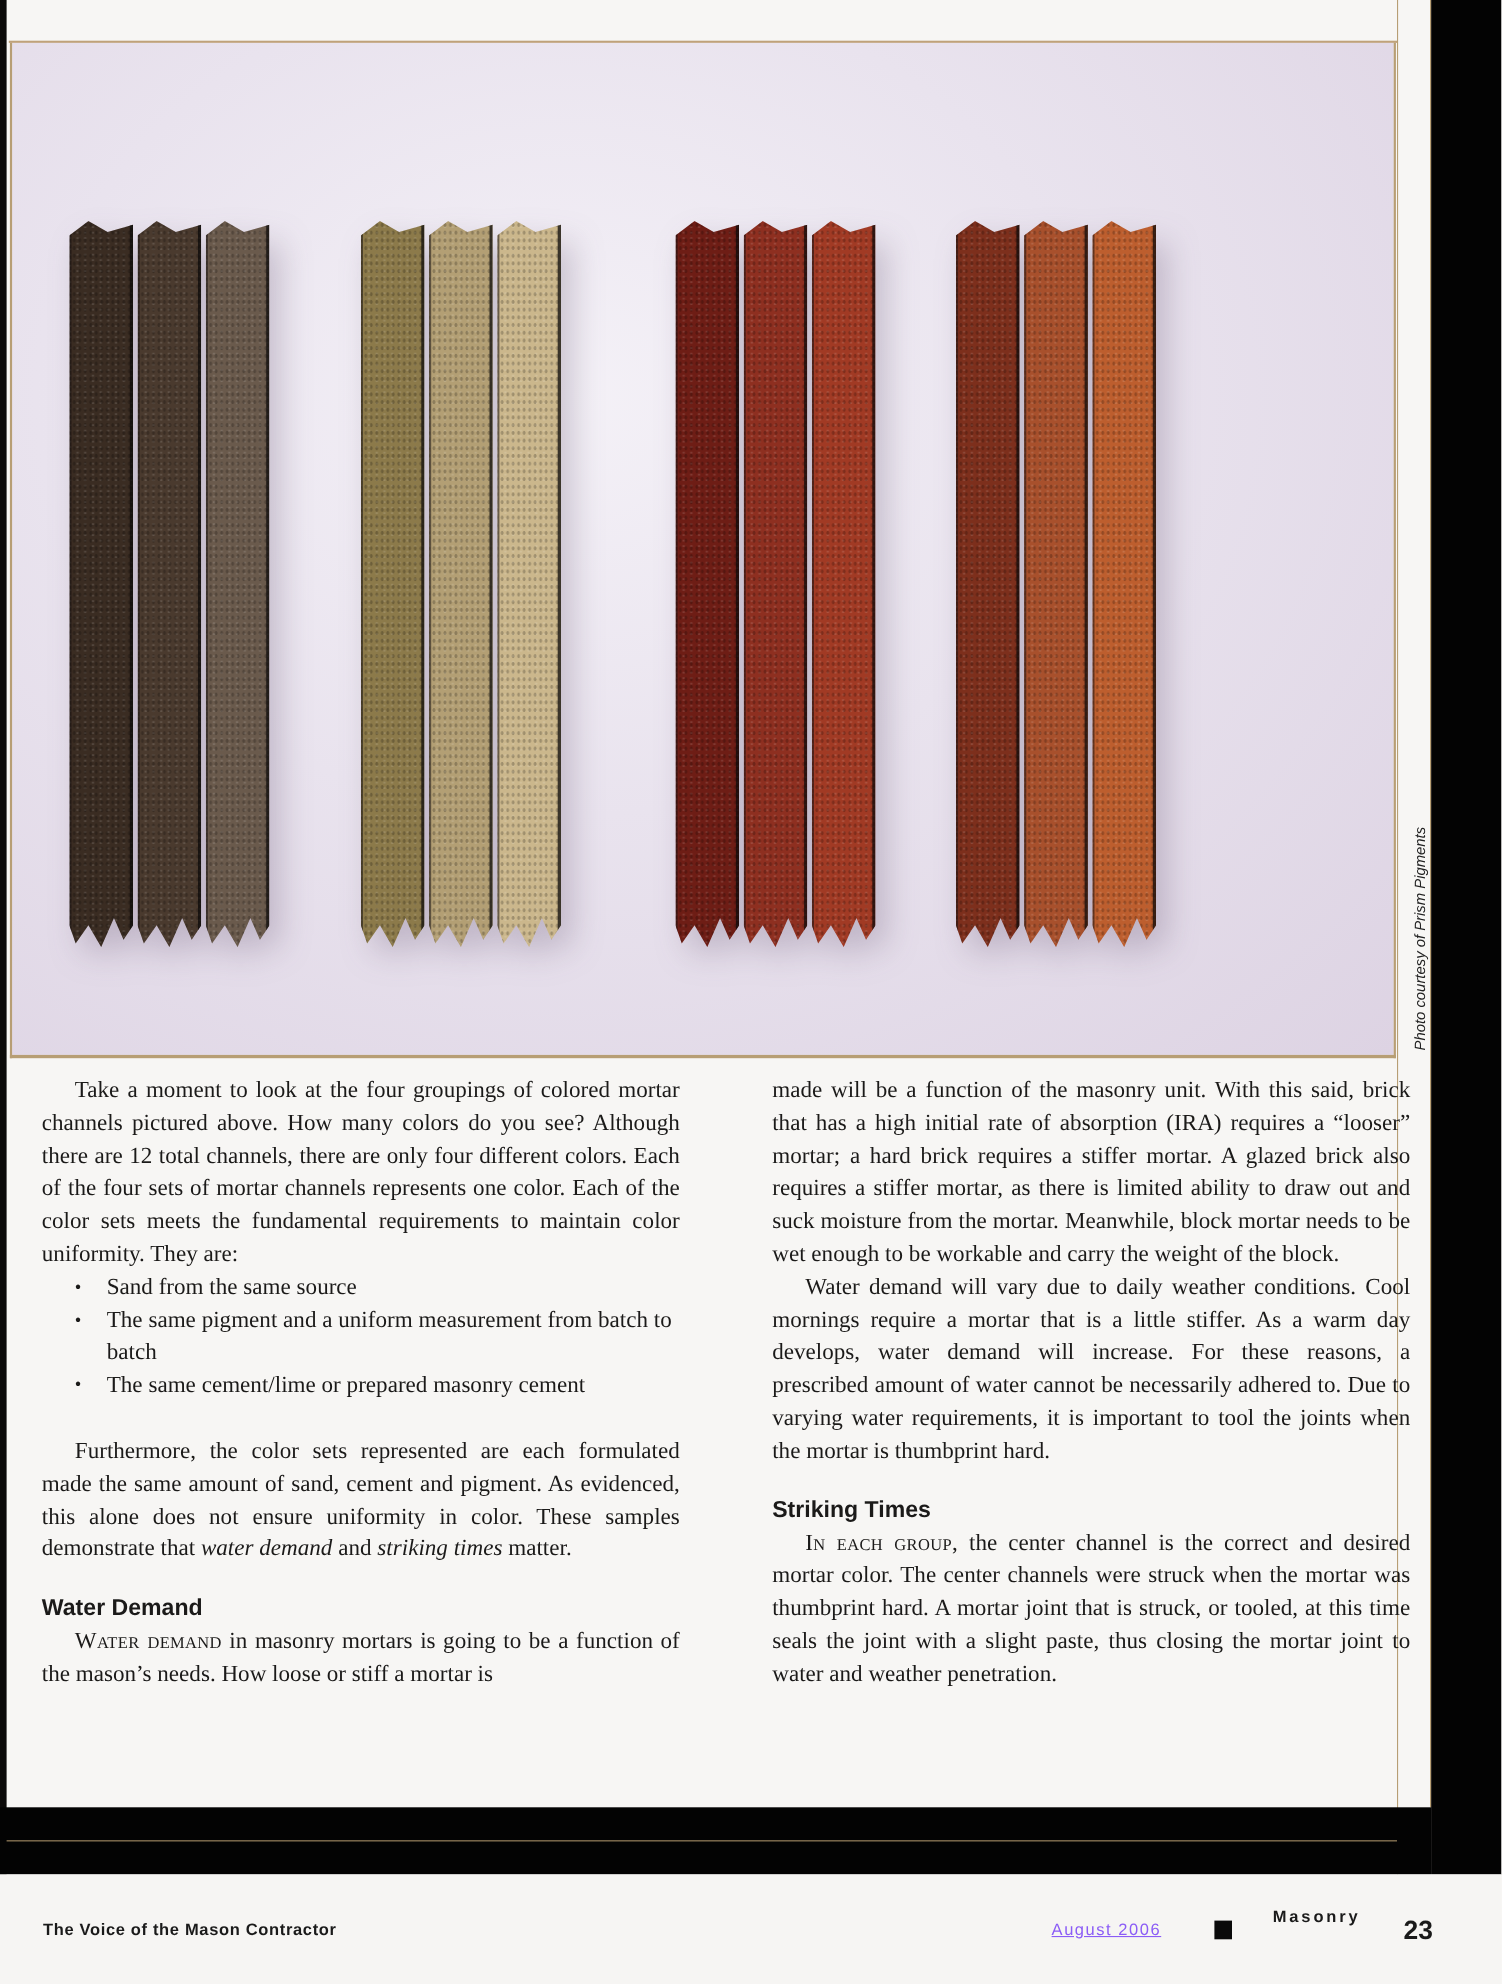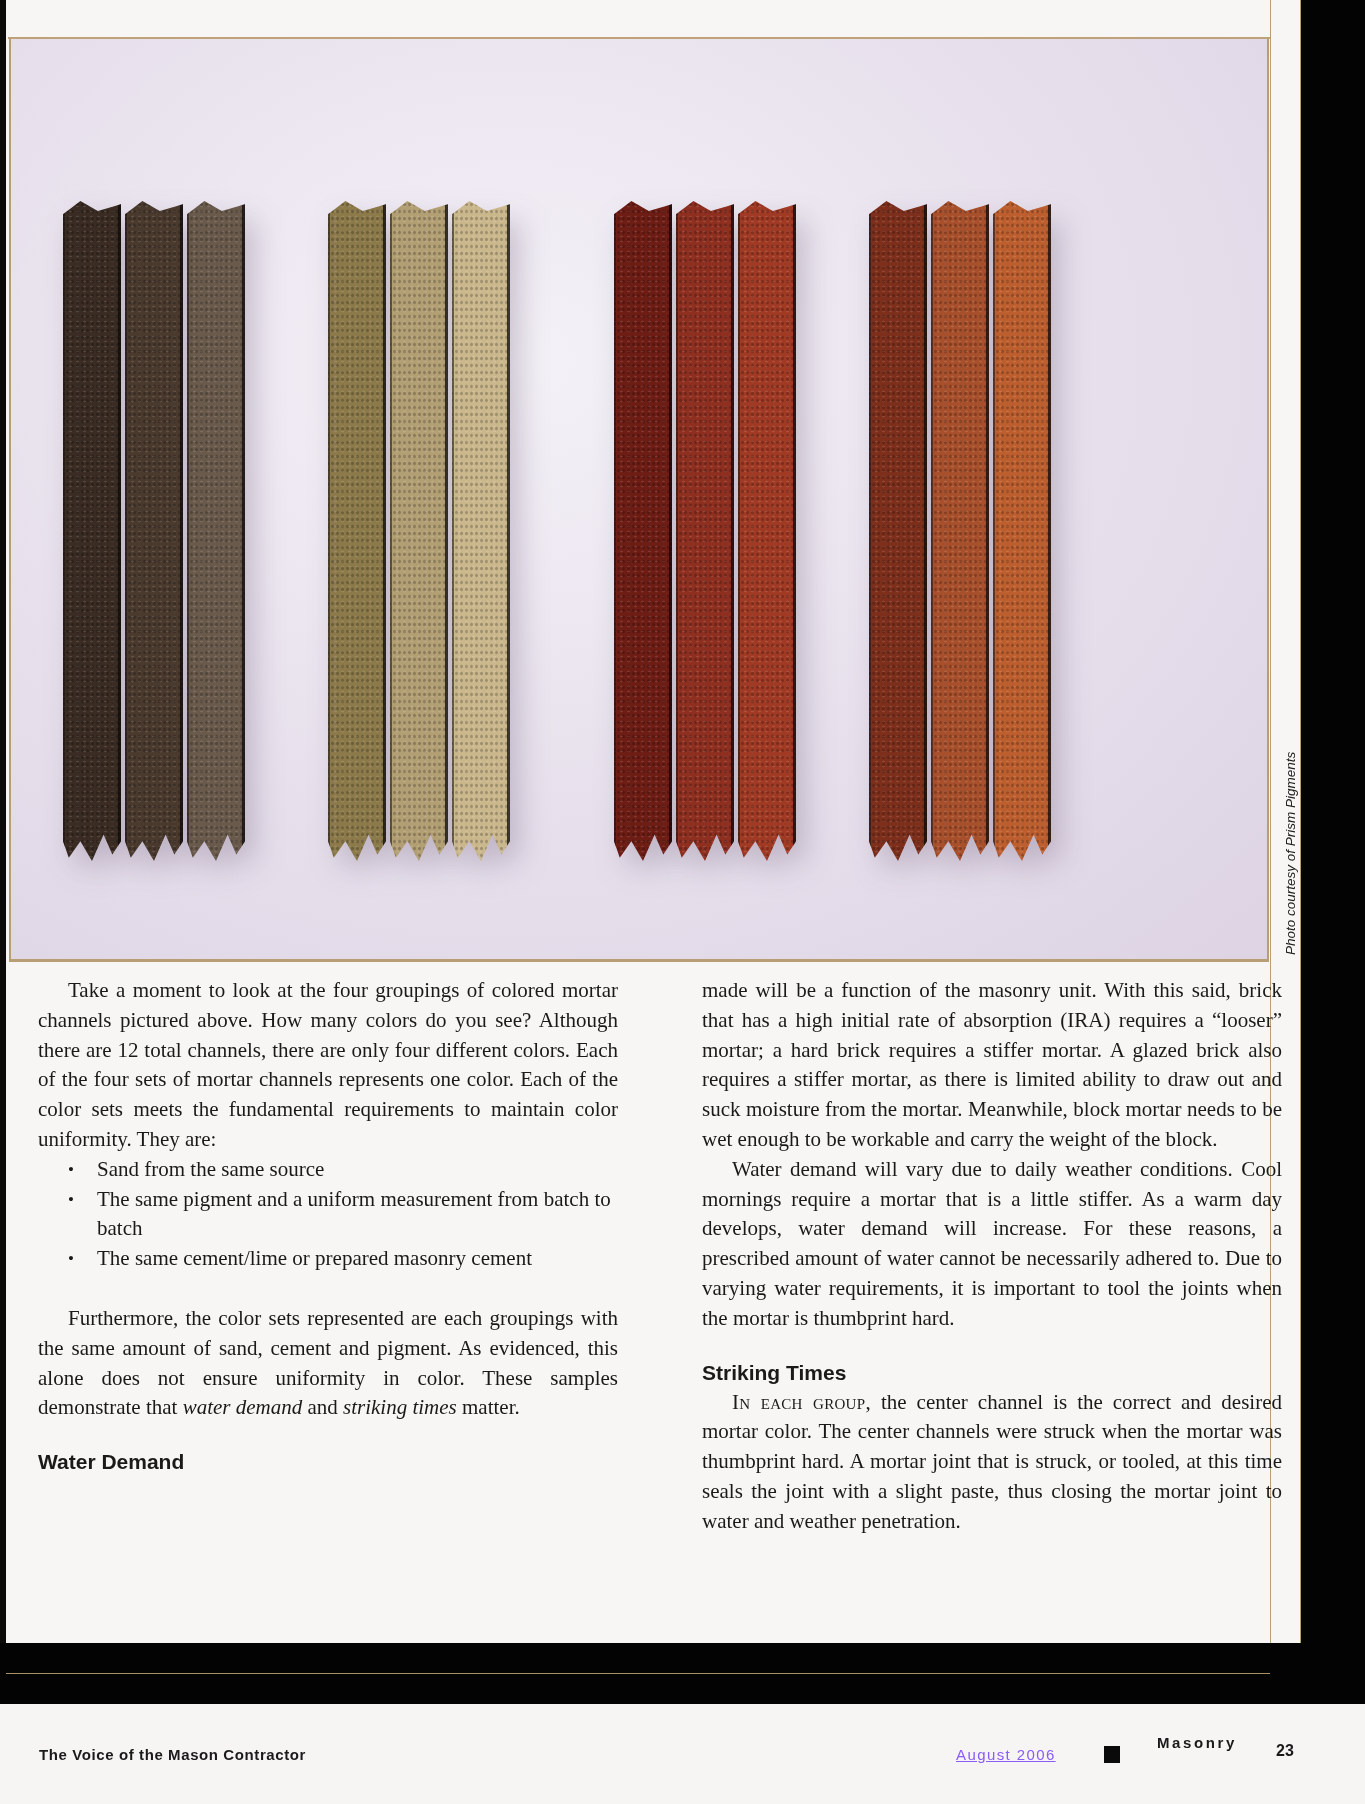--- a/index.html
+++ b/index.html
@@ -57,21 +57,21 @@
   .black-band { position:absolute; left:0; top:1643px; width:1301px; height:61px; background:#030303; }
   .band-line { position:absolute; left:6px; top:1673px; width:1264px; height:1px; background:#a89168; }
   .footer {
     position:absolute; left:0; top:1704px; width:1365px; height:100px; background:#f6f5f3;
     font-family:"Liberation Sans", "DejaVu Sans", sans-serif;
   }
   .f-left { position:absolute; left:39px; top:42px; font-size:15px; font-weight:bold; letter-spacing:0.6px; color:#1a1a1a; }
   .f-date { position:absolute; left:956px; top:42px; font-size:15px; letter-spacing:1.4px; color:#8b5cf6;text-decoration:underline; }
   .f-square { position:absolute; left:1104px; top:42px; width:16px; height:17px; background:#0a0a0a; }
   .f-mag { position:absolute; left:1157px; top:30px; font-size:15px; font-weight:bold; letter-spacing:2.6px; color:#1a1a1a; }
-  .f-page { position:absolute; left:1276px; top:38px; font-size:16px; font-weight:bold; color:#1a1a1a; }
+  .f-page { position:absolute; left:1276px; top:38px; font-size:24px; font-weight:bold; color:#1a1a1a; }
 </style>
 </head>
 <body>
 
 <div class="left-edge"></div>
 <div class="right-black"></div>
 <div class="page-vline"></div>
 <div class="page-right-line"></div>
 <div class="top-rule"></div>
 
@@ -101,22 +101,23 @@
 <div class="credit">Photo courtesy of Prism Pigments</div>
 
 <div class="col col-left">
   <p>Take a moment to look at the four groupings of colored mortar channels pictured above. How many colors do you see? Although there are 12 total channels, there are only four different colors. Each of the four sets of mortar channels represents one color. Each of the color sets meets the fundamental requirements to maintain color uniformity. They are:</p>
   <ul class="bullets">
     <li>Sand from the same source</li>
     <li>The same pigment and a uniform measurement from batch to batch</li>
     <li>The same cement/lime or prepared masonry cement</li>
   </ul>
   <div class="spacer"></div>
-  <p><span>Furthermore, the color sets represented are each groupings with the same amount of sand, cement and pigment. As evidenced, this alone does not ensure uniformity in color. These samples demonstrate that </span><em>water demand</em><span> and </span><em>striking times</em><span> matter.</span></p>
+  <p><span>Furthermore, the color sets represented are each formulated made the same amount of sand, cement and pigment. As evidenced, this alone does not ensure uniformity in color. These samples demonstrate that </span><em>water demand</em><span> and </span><em>striking times</em><span> matter.</span></p>
   <h3>Water Demand</h3>
+  <p><span class="sc">Water demand</span><span> in masonry mortars is going to be a function of the mason’s needs. How loose or stiff a mortar is</span></p>
 </div>
 
 <div class="col col-right">
   <p class="noindent">made will be a function of the masonry unit. With this said, brick that has a high initial rate of absorption (IRA) requires a “looser” mortar; a hard brick requires a stiffer mortar. A glazed brick also requires a stiffer mortar, as there is limited ability to draw out and suck moisture from the mortar. Meanwhile, block mortar needs to be wet enough to be workable and carry the weight of the block.</p>
   <p>Water demand will vary due to daily weather conditions. Cool mornings require a mortar that is a little stiffer. As a warm day develops, water demand will increase. For these reasons, a prescribed amount of water cannot be necessarily adhered to. Due to varying water requirements, it is important to tool the joints when the mortar is thumbprint hard.</p>
   <h3>Striking Times</h3>
   <p><span class="sc">In each group,</span><span> the center channel is the correct and desired mortar color. The center channels were struck when the mortar was thumbprint hard. A mortar joint that is struck, or tooled, at this time seals the joint with a slight paste, thus closing the mortar joint to water and weather penetration.</span></p>
 </div>
 
 <div class="black-band"></div>

